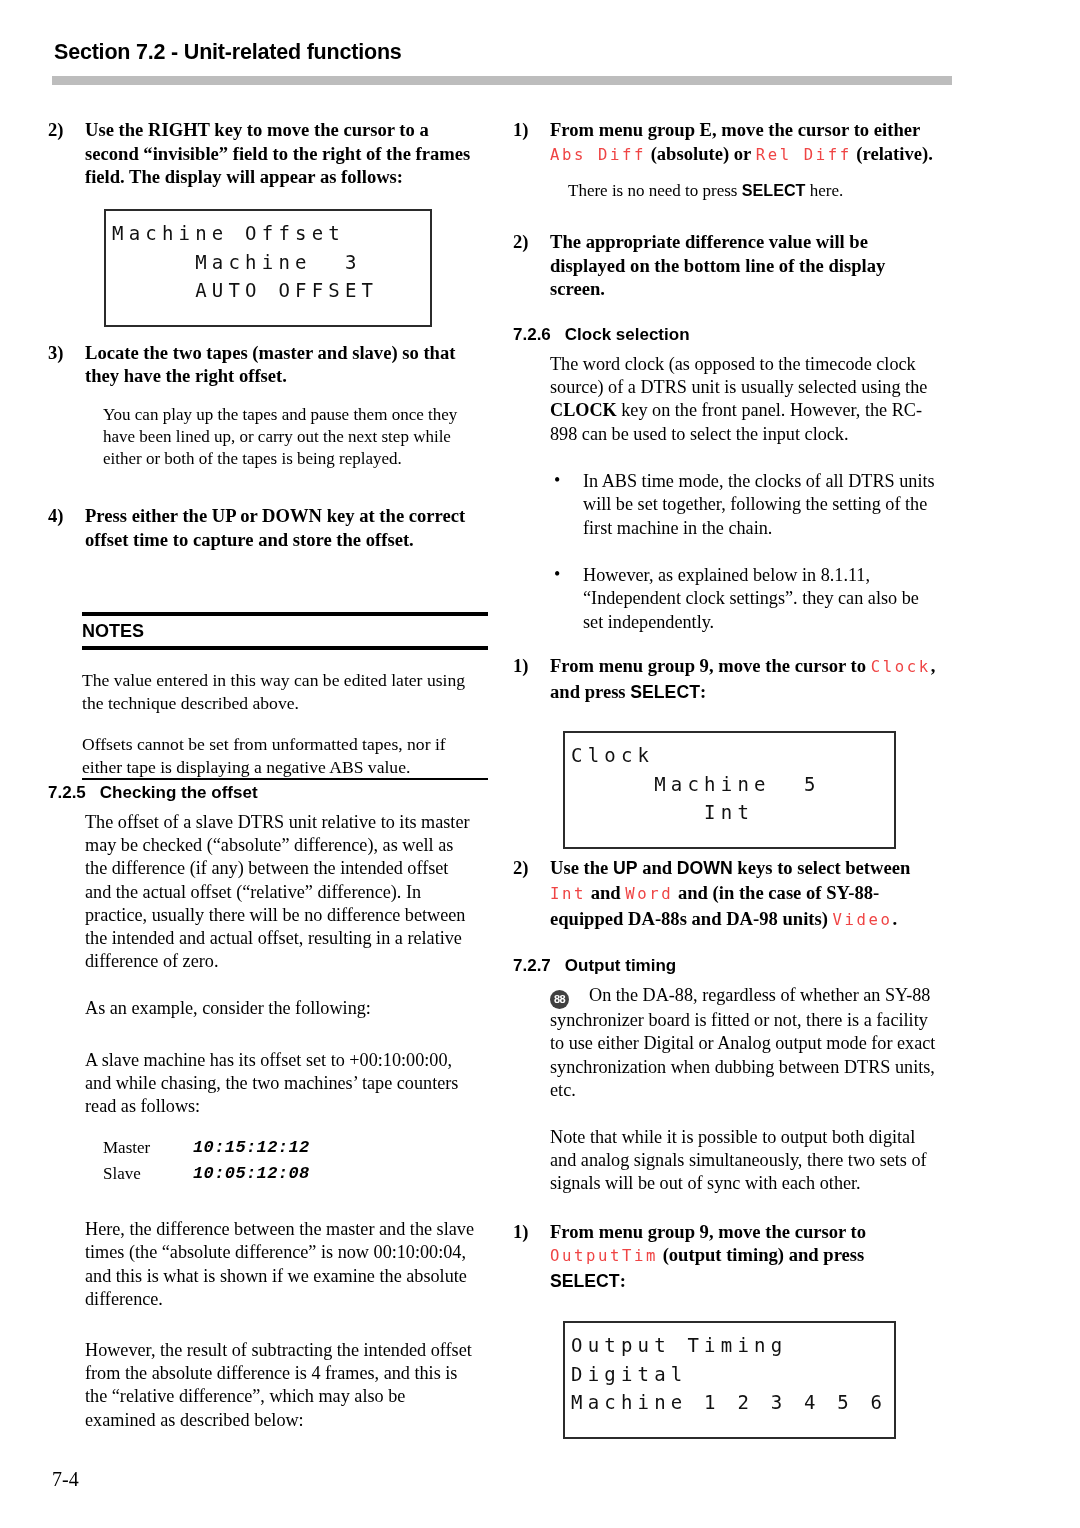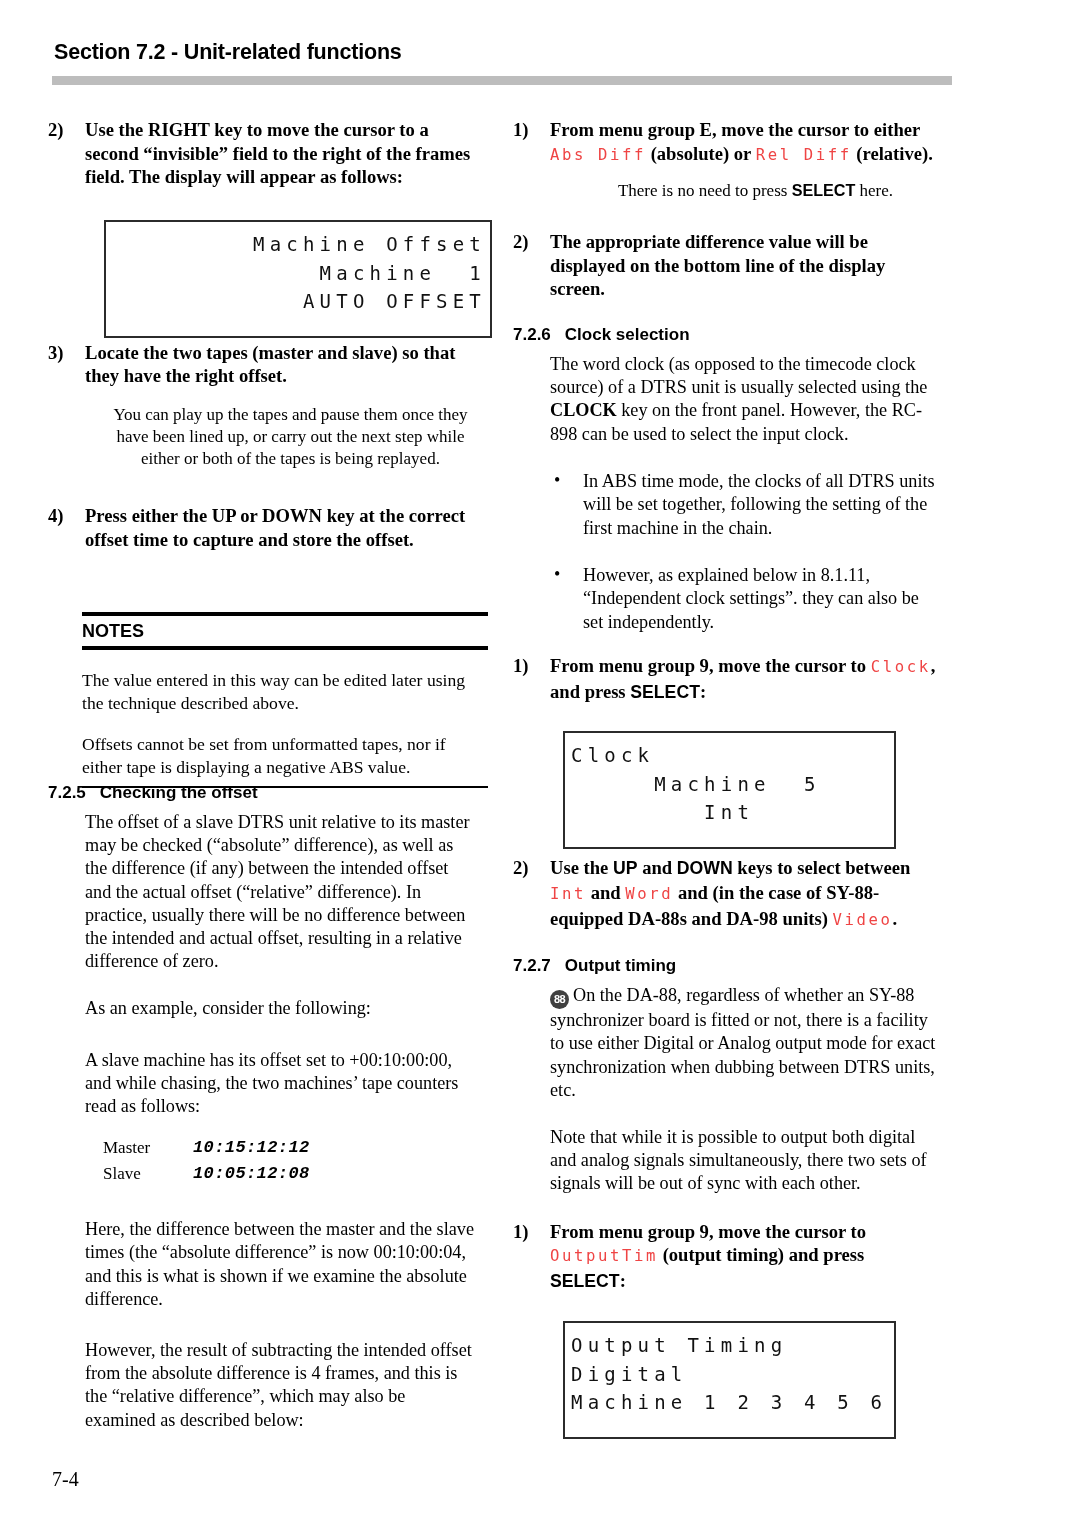--- a/index.html
+++ b/index.html
@@ -73,21 +73,20 @@
   
   .para {
     margin-left: 37px;
     font-size: 18.2px;
     line-height: 23.2px;
   }
   .para-sm {
     margin-left: 55px;
     font-size: 17px;
     line-height: 22px;
-    text-align: center;
   }
 
   
   .bullet {
     position: relative;
     margin-left: 37px;
     padding-left: 33px;
     font-size: 18.2px;
     line-height: 23.4px;
   }
@@ -141,24 +140,23 @@
     letter-spacing: 5.2px;
     color: #111111;
     padding: 8px 4px 8px 6px;
     box-sizing: border-box;
   }
   .lcd-box .lcd-line { white-space: pre; }
 
   #lcd-machine-offset {
     position: absolute;
     left: 104px;
-    top: 220px;
-    width: 388px;
+    top: 209px;
+    width: 328px;
     height: 118px;
-    text-align: right;
   }
   #lcd-clock {
     position: absolute;
     left: 563px;
     top: 731px;
     width: 333px;
     height: 118px;
   }
   #lcd-output-timing {
     position: absolute;
@@ -190,38 +188,38 @@
     font-weight: bold;
     font-size: 18px;
     padding: 5px 0 4px 0;
   }
   .notes .note-p {
     font-size: 17.6px;
     line-height: 22.6px;
     padding: 7px 0 0 0;
     margin-top: 12px;
   }
-  .notes .note-p.last { padding-bottom: 8px; }
+  .notes .note-p.last { }
 
   
   .badge88 {
     display: inline-block;
     width: 19px;
     height: 19px;
     border-radius: 50%;
     background: #404040;
     color: #ffffff;
     font-family: "Liberation Sans", sans-serif;
     font-weight: bold;
     font-size: 11px;
     line-height: 19px;
     text-align: center;
     letter-spacing: -0.5px;
     vertical-align: -2px;
-    margin-right: 4px;
+    margin-right: 20px;
   }
 
   
   .tc-table {
     margin-left: 55px;
     font-size: 0;
   }
   .tc-row { height: 26px; }
   .tc-label {
     display: inline-block;
@@ -272,21 +270,21 @@
 
     <div class="sp-34"></div>
 
     <div class="step">
       <span class="num">4)</span><span>Press either the UP or DOWN key at the correct offset time to capture and store the offset.</span>
     </div>
   </div>
 
   <div class="lcd-box" id="lcd-machine-offset">
     <div class="lcd-line">Machine Offset</div>
-    <div class="lcd-line">     Machine  1</div>
+    <div class="lcd-line">     Machine  3</div>
     <div class="lcd-line">     AUTO OFFSET</div>
     <div class="lcd-line"></div>
   </div>
 
   <div class="notes">
     <div class="rule-thick"></div>
     <div class="notes-label">NOTES</div>
     <div class="rule-thick"></div>
     <div class="note-p">The value entered in this way can be edited later using the technique described above.</div>
     <div class="note-p last">Offsets cannot be set from unformatted tapes, nor if either tape is displaying a negative ABS value.</div>

